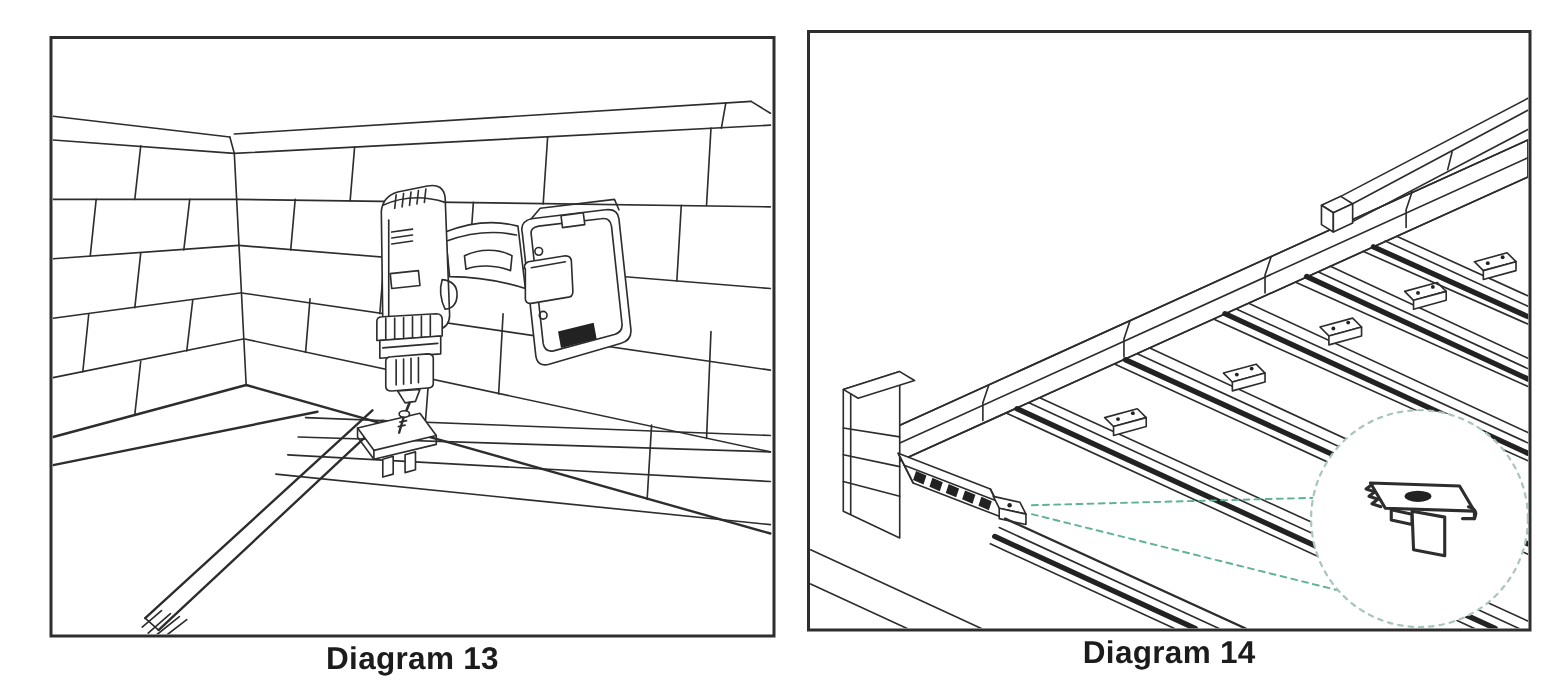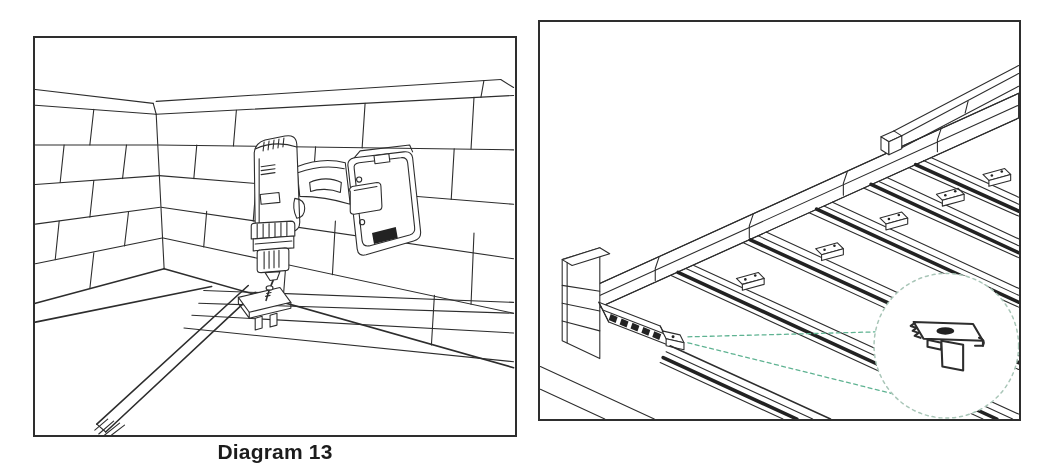--- a/index.html
+++ b/index.html
@@ -12,21 +12,21 @@
     width:1045px;height:464px;position:relative;overflow:hidden;
     background:var(--background);
     font-family:"Liberation Sans","DejaVu Sans",sans-serif;
   }
   .panel{position:absolute;margin:0;}
   .frame{
     box-sizing:border-box;border:2.5px solid #2e2e2e;background:#fff;
     width:100%;height:401px;overflow:hidden;
   }
   .frame svg{display:block;width:100%;height:100%;}
-  #panel-13{left:33px;top:36px;width:484px;}
+  #panel-13{left:33px;top:24px;width:484px;}
   #panel-14{left:538px;top:20px;width:483px;}
   .caption{
     position:absolute;top:404px;left:0;width:100%;text-align:center;
     font-size:21px;font-weight:700;color:var(--caption-text);
     letter-spacing:.2px;
   }
   .art{stroke:var(--line);fill:none;stroke-width:1.1;stroke-linecap:round;stroke-linejoin:round;}
   .thick{stroke-width:1.6;}
   .dk{fill:var(--ink);stroke:none;}
   .wfill{fill:#ffffff;}
@@ -277,13 +277,14 @@
             <path d="M447,322 L447,327 L439,327"></path>
             <path d="M443,319 q7,2 4,8"></path>
             <ellipse class="dk" cx="409" cy="312" rx="9" ry="3.8"></ellipse>
             <path class="wfill bold2" d="M391,321 L405,324 L405,331 L391,328 Z"></path>
             <path class="wfill bold2" d="M405,322 L427,326 L427,352 L406,348 Z"></path>
           </g>
         </g>
       </g>
     </svg>
   </div>
+  <figcaption class="caption">Diagram 14</figcaption>
 </figure>
 
 </body></html>

